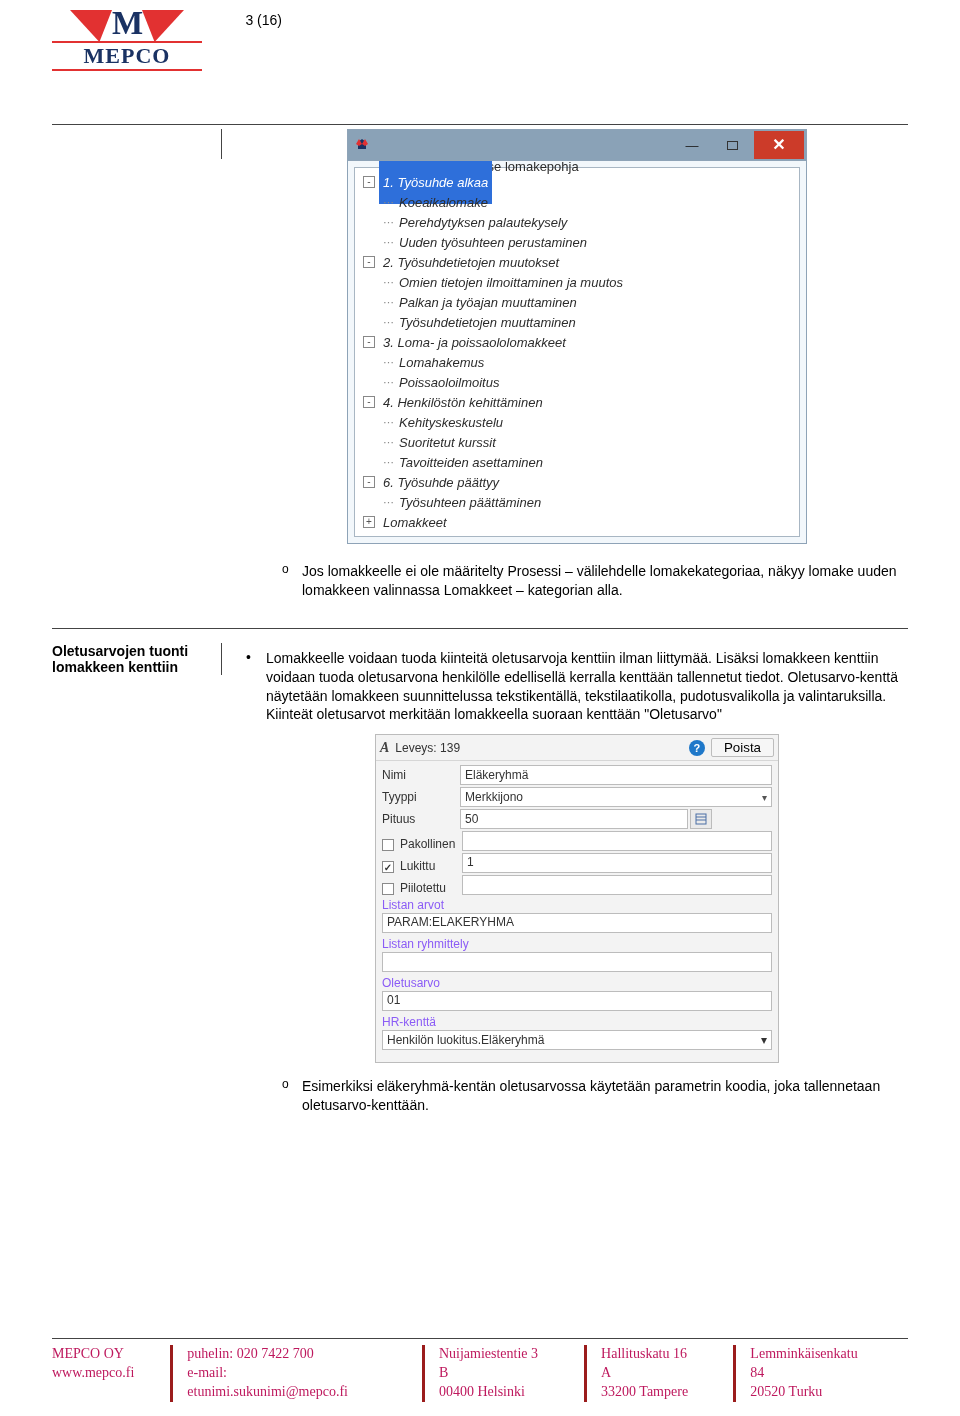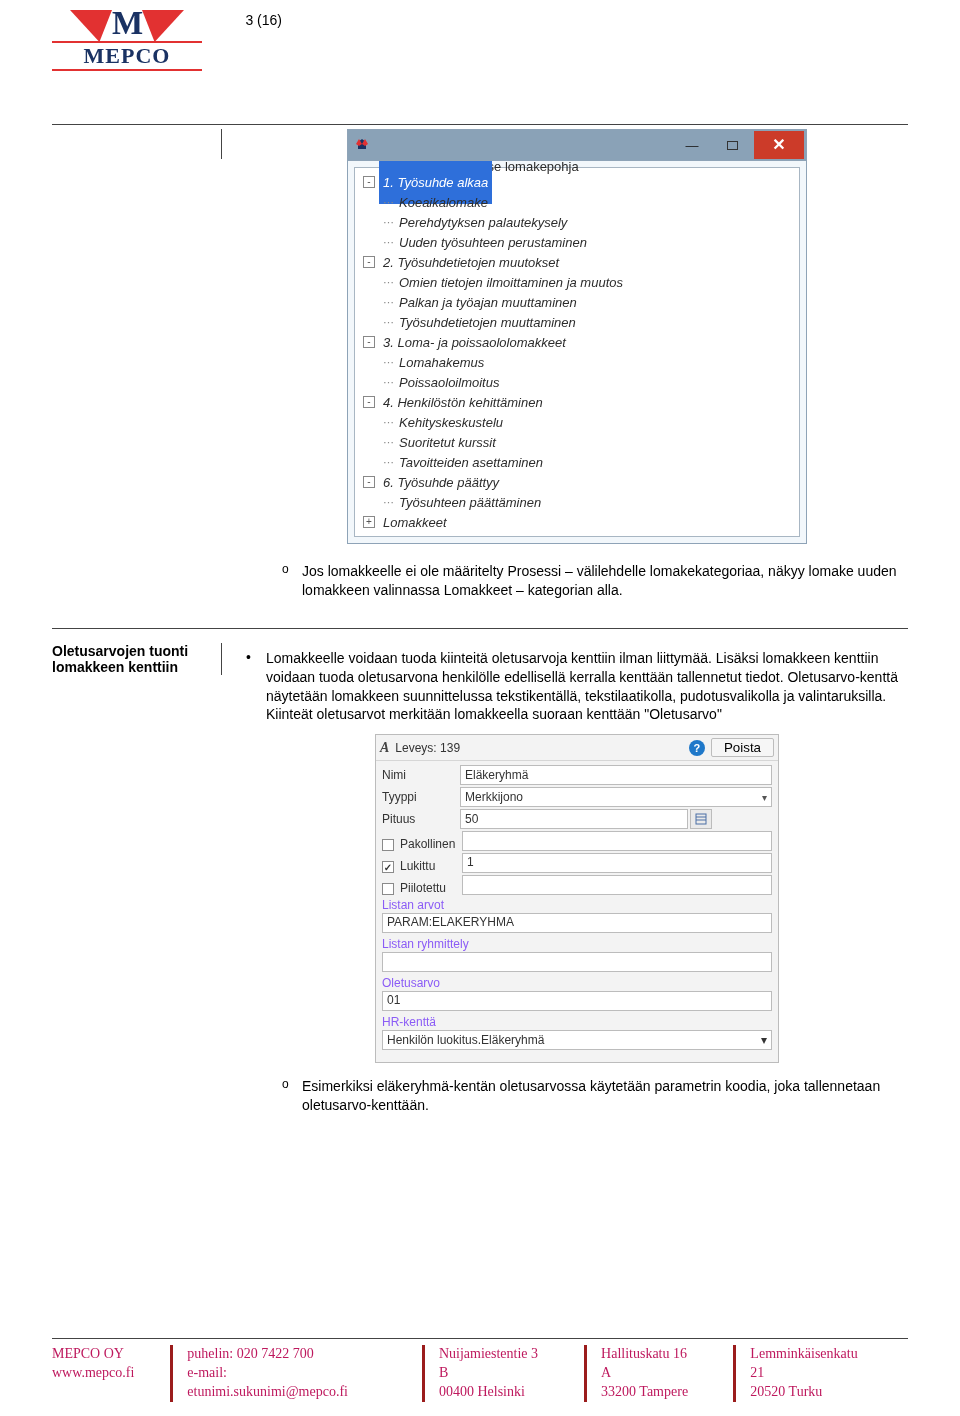--- a/index.html
+++ b/index.html
@@ -413,17 +413,17 @@
     </div>
     <div class="fcol">
       <div>Nuijamiestentie 3 B</div>
       <div>00400 Helsinki</div>
     </div>
     <div class="fcol">
       <div>Hallituskatu 16 A</div>
       <div>33200 Tampere</div>
     </div>
     <div class="fcol">
-      <div>Lemminkäisenkatu 21</div>
+      <div>Lemminkäisenkatu 84</div>
       <div>20520 Turku</div>
     </div>
   </div>
 </div>
 
 </body></html>

